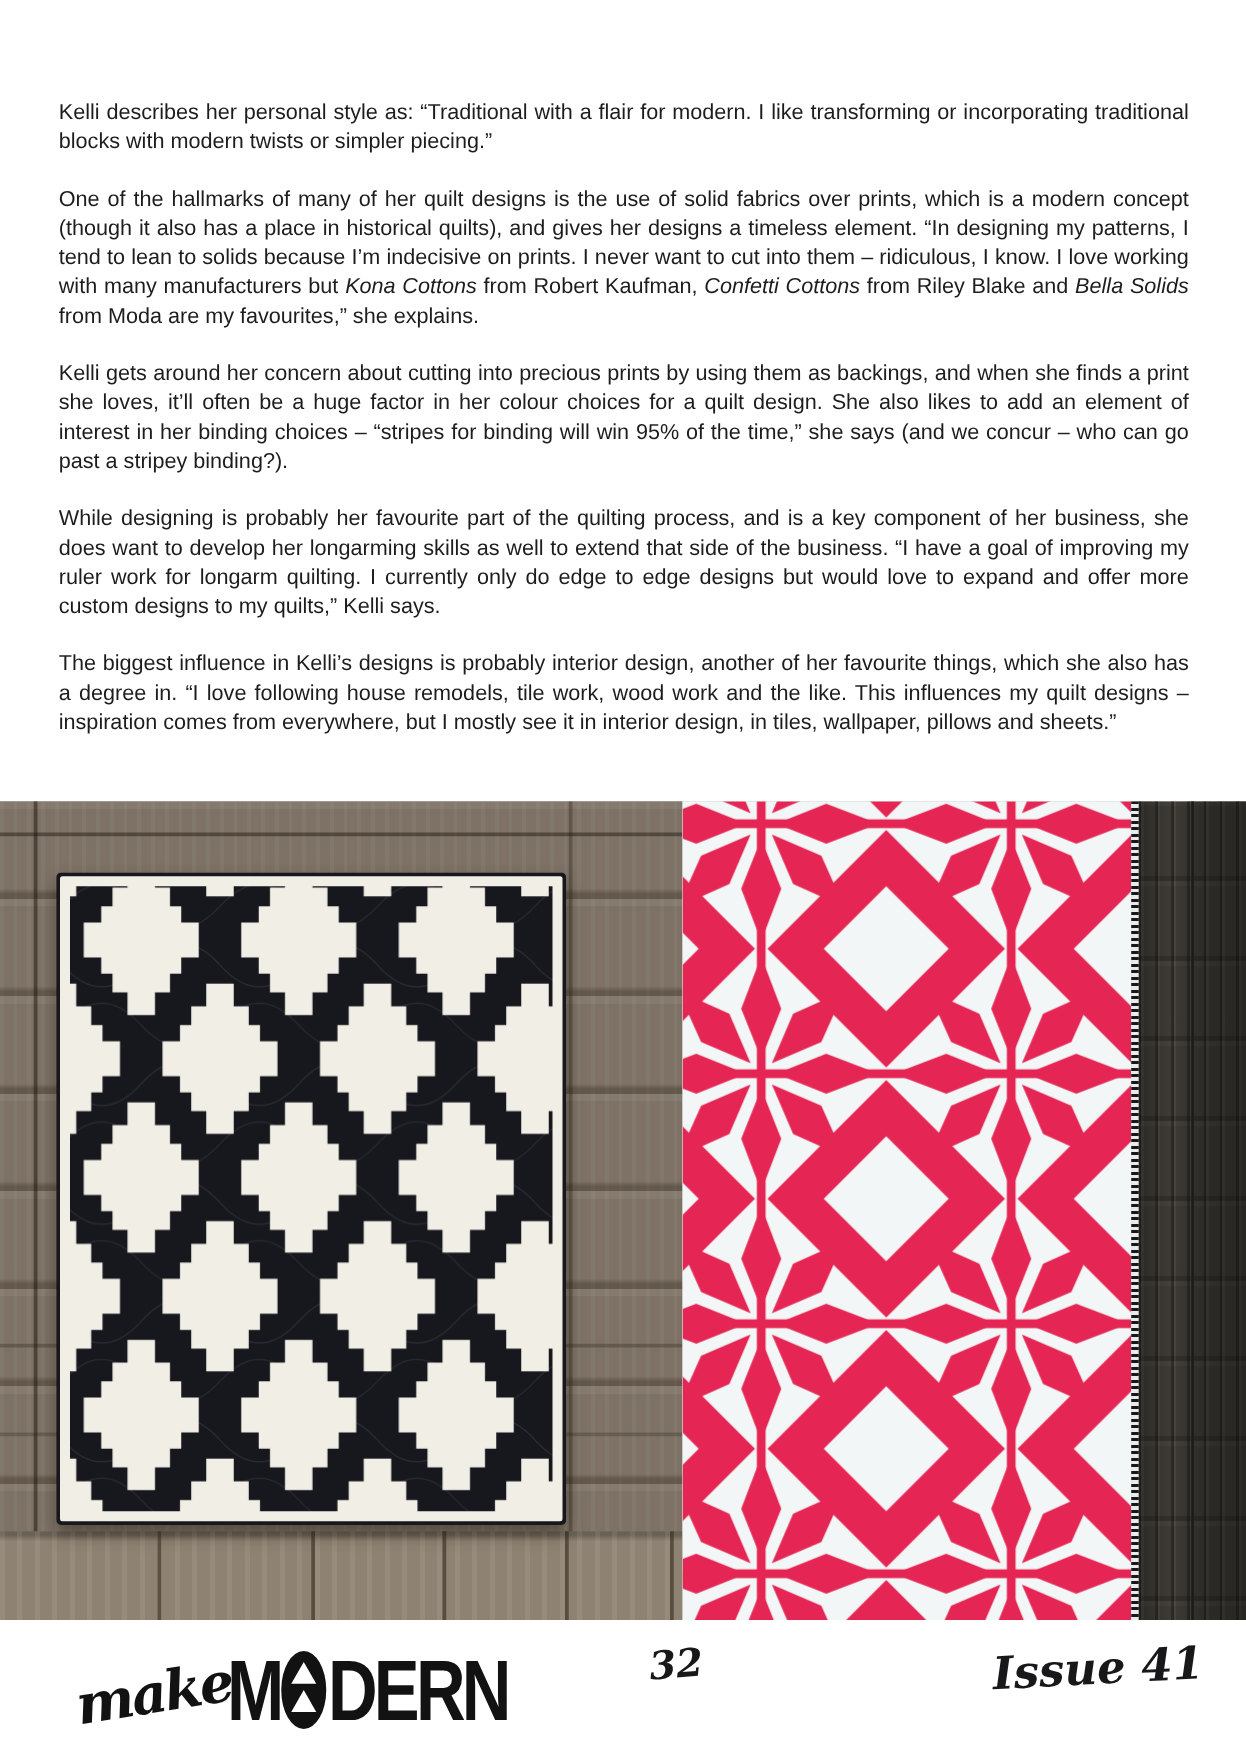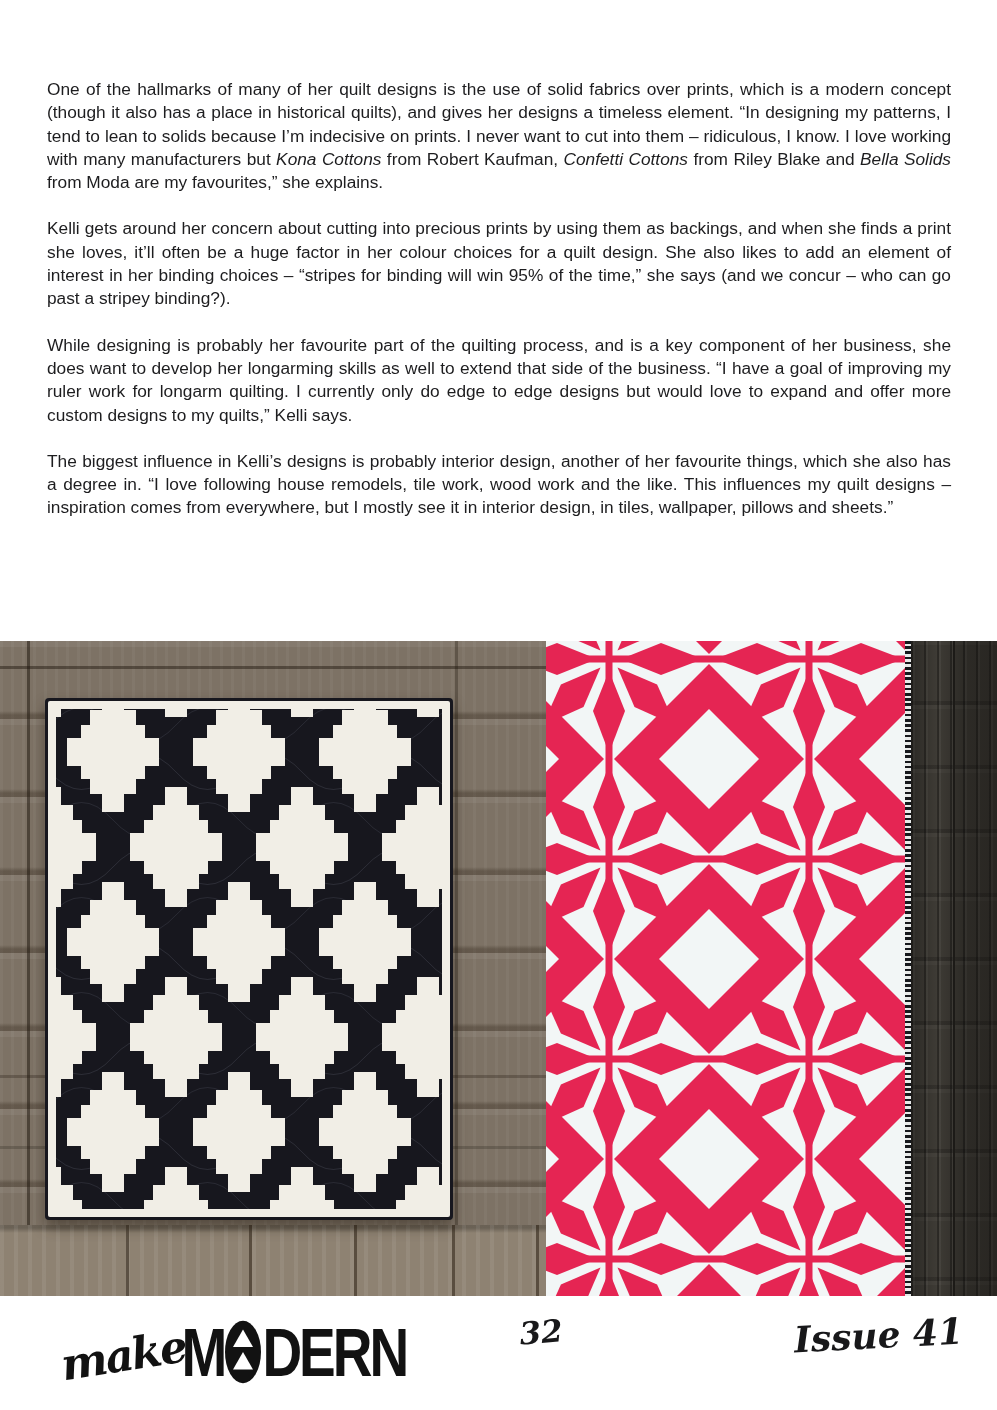--- a/index.html
+++ b/index.html
@@ -99,20 +99,21 @@
     font-family:"DejaVu Serif", serif;font-style:italic;font-weight:bold;
     font-size:36px;color:#18181a;letter-spacing:0px;
   }
 </style>
 </head>
 <body>
 
 <div class="page">
 
   <section class="article">
+    <p>Kelli describes her personal style as: “Traditional with a flair for modern. I like transforming or incorporating traditional blocks with modern twists or simpler piecing.”</p>
     <p><span>One of the hallmarks of many of her quilt designs is the use of solid fabrics over prints, which is a modern concept (though it also has a place in historical quilts), and gives her designs a timeless element. “In designing my patterns, I tend to lean to solids because I’m indecisive on prints. I never want to cut into them – ridiculous, I know. I love working with many manufacturers but </span><em>Kona Cottons</em><span> from Robert Kaufman, </span><em>Confetti Cottons</em><span> from Riley Blake and </span><em>Bella Solids</em><span> from Moda are my favourites,” she explains.</span></p>
     <p>Kelli gets around her concern about cutting into precious prints by using them as backings, and when she finds a print she loves, it’ll often be a huge factor in her colour choices for a quilt design. She also likes to add an element of interest in her binding choices – “stripes for binding will win 95% of the time,” she says (and we concur – who can go past a stripey binding?).</p>
     <p>While designing is probably her favourite part of the quilting process, and is a key component of her business, she does want to develop her longarming skills as well to extend that side of the business. “I have a goal of improving my ruler work for longarm quilting. I currently only do edge to edge designs but would love to expand and offer more custom designs to my quilts,” Kelli says.</p>
     <p>The biggest influence in Kelli’s designs is probably interior design, another of her favourite things, which she also has a degree in. “I love following house remodels, tile work, wood work and the like. This influences my quilt designs – inspiration comes from everywhere, but I mostly see it in interior design, in tiles, wallpaper, pillows and sheets.”</p>
   </section>
 
   <div class="photos">
 
     <div class="photo-left">
       <div class="seam-h" style="top:25px"></div>

